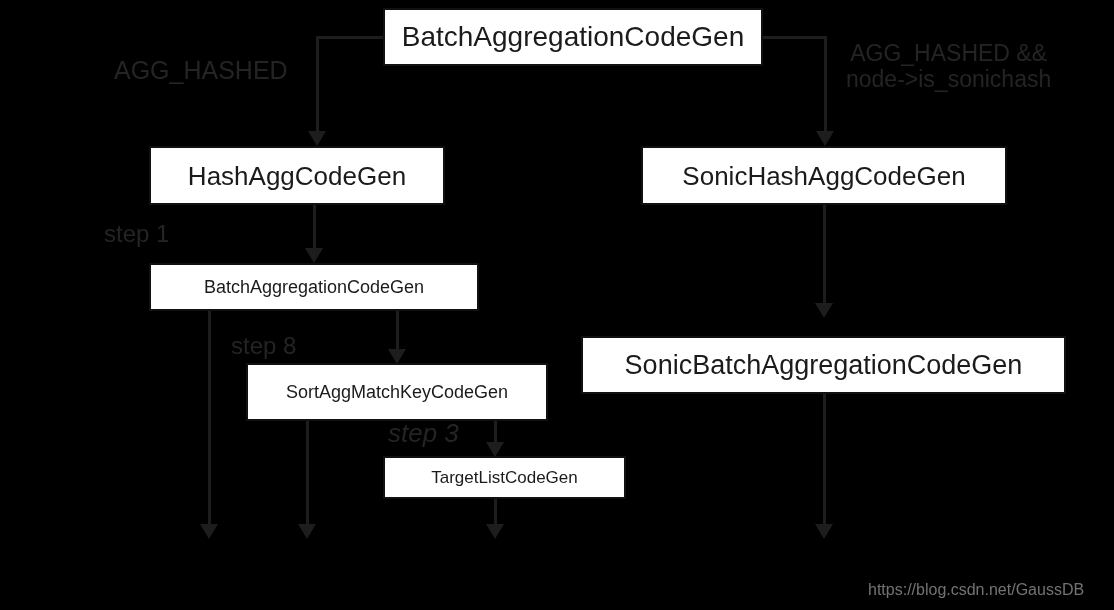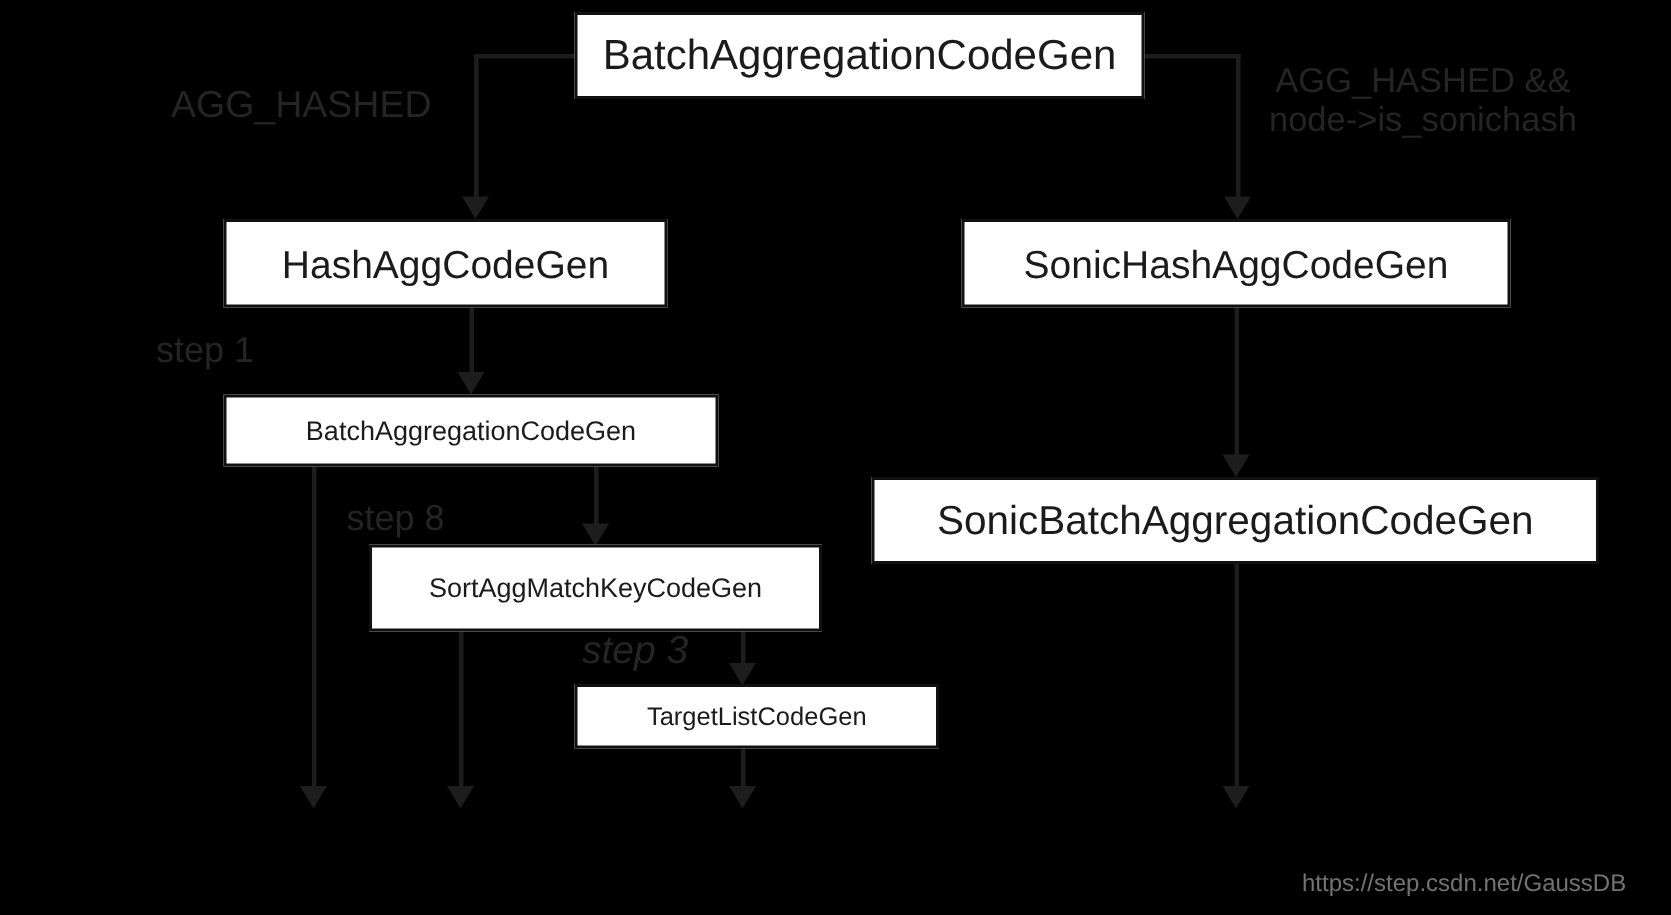--- a/index.html
+++ b/index.html
@@ -111,22 +111,22 @@
   <div class="edge-label" style="left:388px; top:419px; font-size:26px;font-style:italic;">step 3</div>
 
   <div class="node" style="left:383px; top:8px; width:380px; height:58px; font-size:28px;">BatchAggregationCodeGen</div>
 
   <div class="node" style="left:149px; top:146px; width:296px; height:59px; font-size:26px;">HashAggCodeGen</div>
 
   <div class="node" style="left:641px; top:146px; width:366px; height:59px; font-size:26px;">SonicHashAggCodeGen</div>
 
   <div class="node" style="left:149px; top:263px; width:330px; height:48px; font-size:18px;">BatchAggregationCodeGen</div>
 
-  <div class="node" style="left:581px; top:318px; width:485px; height:58px; font-size:27px;">SonicBatchAggregationCodeGen</div>
+  <div class="node" style="left:581px; top:336px; width:485px; height:58px; font-size:27px;">SonicBatchAggregationCodeGen</div>
 
   <div class="node" style="left:246px; top:363px; width:302px; height:58px; font-size:18px;">SortAggMatchKeyCodeGen</div>
 
   <div class="node" style="left:383px; top:456px; width:243px; height:43px; font-size:17px;">TargetListCodeGen</div>
 
 
-  <div class="watermark" style="left:868px; top:581px; font-size:16px;">https://step.csdn.net/GaussDB</div>
+  <div class="watermark" style="left:868px; top:581px; font-size:16px;">https://blog.csdn.net/GaussDB</div>
 
 </div>
 
 </body></html>

